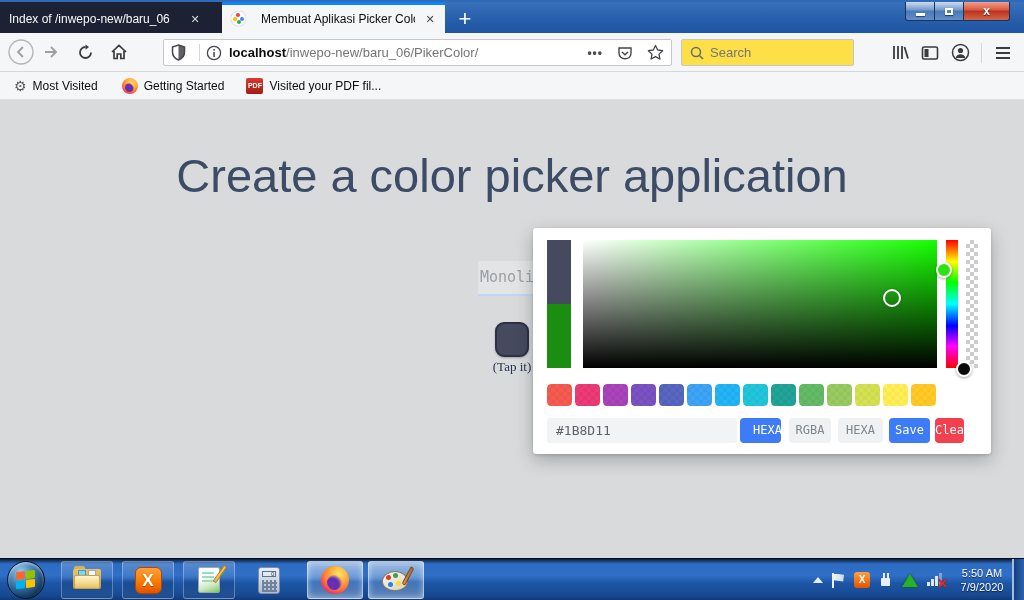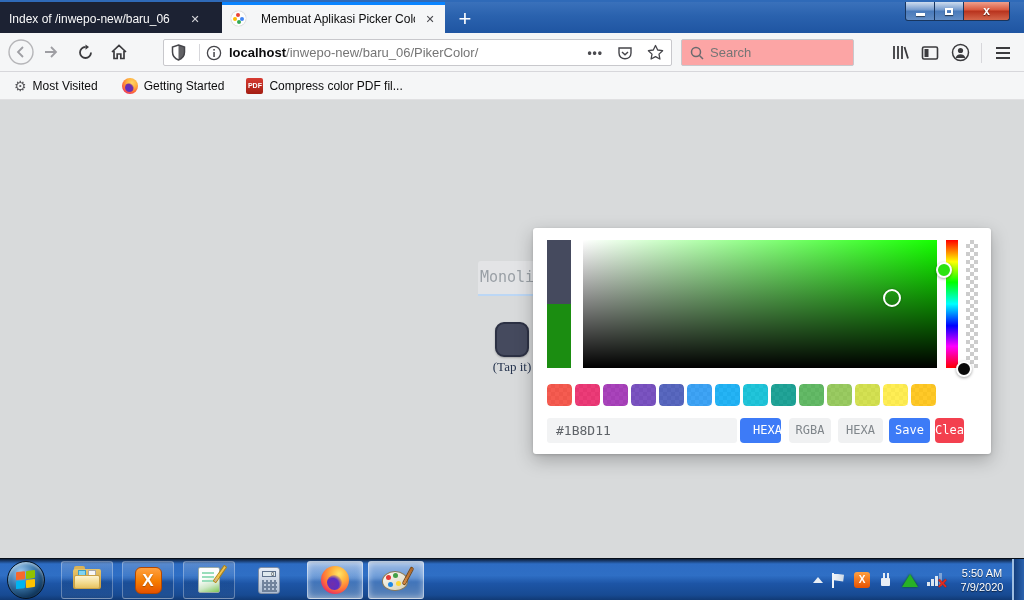--- a/index.html
+++ b/index.html
@@ -45,21 +45,21 @@
     border-bottom:1px solid #d7d7db; display:flex; align-items:center; }
   .nav-btn { width:30px; height:30px; display:flex; align-items:center; justify-content:center; flex:none; }
   .urlbar { position:absolute; left:163px; top:6px; width:509px; height:27px; background:#fff;
     border:1px solid #c8c8cc; border-radius:2px; display:flex; align-items:center; }
   .urlbar .sep { width:1px; height:17px; background:#d7d7db; margin:0 6px; }
   .url-text { font-size:13px; flex:1; white-space:nowrap; overflow:hidden; }
   .url-host { color:#0c0c0d;font-weight:bold; }
   .url-path { color:#757575; }
   .page-action { margin:0 7px; display:flex; align-items:center; }
   .dots { color:#4a4a4f; font-size:12px; letter-spacing:1px; font-weight:bold; }
-  .searchbar { position:absolute; left:681px; top:6px; width:173px; height:27px; background:#fca5a5;
+  .searchbar { position:absolute; left:681px; top:6px; width:173px; height:27px; background:#fde047;
     border:1px solid #c8c8cc; border-radius:2px; display:flex; align-items:center; }
   .searchbar input { border:none; outline:none; font-size:13px; color:#333; width:120px; background:transparent;
     font-family:"Liberation Sans",sans-serif; }
   .searchbar input::placeholder { color:#757575; }
   .right-icons { position:absolute; right:0; top:3px; height:33px; display:flex; align-items:center; }
   .right-icons .sep { width:1px; height:20px; background:#d7d7db; margin:0 6px; }
   svg.ico { display:block; }
 
   
   .bookmarksbar { position:absolute; top:72px; left:0; width:1024px; height:28px; background:#f5f6f7;
@@ -360,25 +360,26 @@
     <div class="bm-item" style="margin-left:24px">
       <span class="bm-ico">
           <span class="ff-logo"></span>
         </span>
       <span>Getting Started</span>
     </div>
     <div class="bm-item" style="margin-left:22px">
       <span class="bm-ico">
           <span class="pdf-badge">PDF</span>
         </span>
-      <span>Compress color PDF fil...</span>
+      <span>Visited your PDF fil...</span>
     </div>
   </div>
 
   <div class="content">
+    <h1 class="page-heading">Create a color picker application</h1>
 
     <div class="seg-btn seg-monolith">Monolith</div>
 
     <div class="color-swatch-button" style="background: rgb(69, 74, 94);"></div>
     <div class="swatch-caption">(Tap it)</div>
 
     <div class="picker">
       <div class="pane pane-prev" style="background: rgb(69, 74, 94);"></div>
       <div class="pane pane-curr" style="background: rgb(27, 141, 17);"></div>
 

